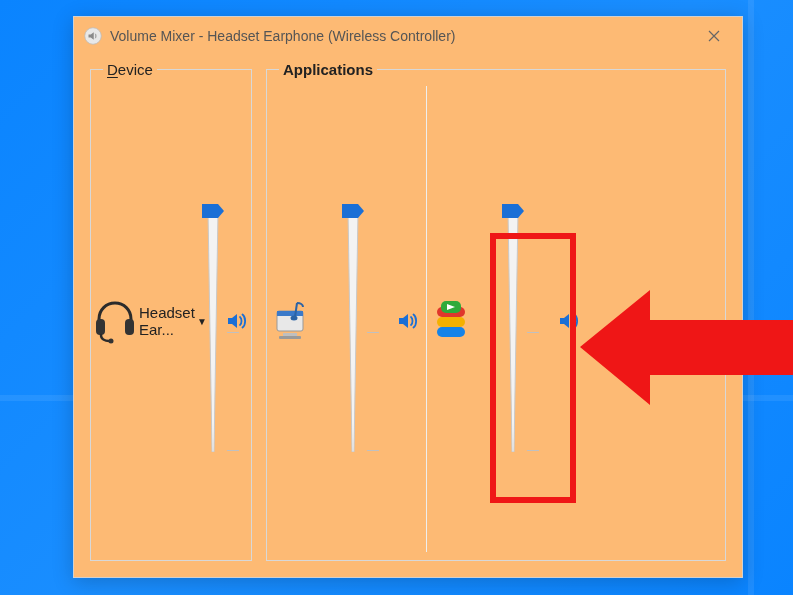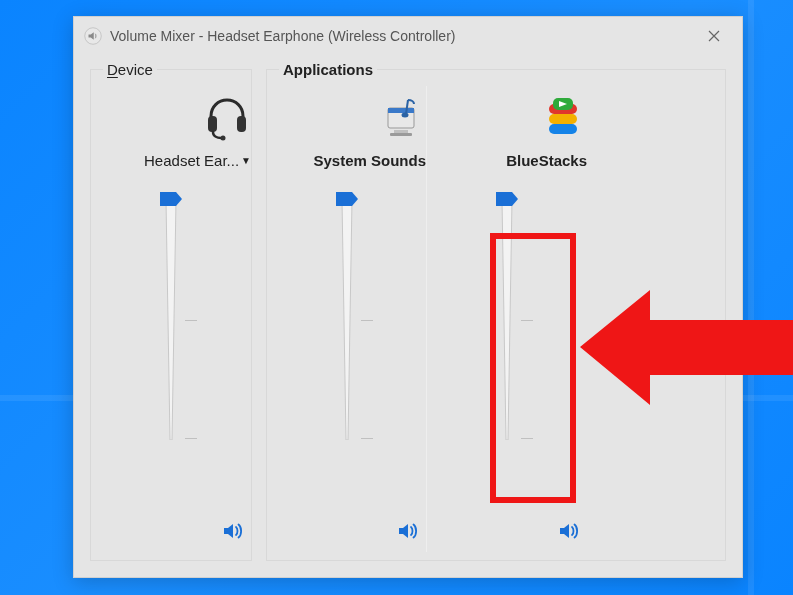--- a/index.html
+++ b/index.html
@@ -12,21 +12,21 @@
   }
   
   .bg-cross-v, .bg-cross-h { position: absolute; background: rgba(255,255,255,0.08); }
   .bg-cross-v { top: 0; bottom: 0; left: 748px; width: 6px; }
   .bg-cross-h { left: 0; right: 0; top: 395px; height: 6px; }
 
   .window {
     position: absolute;
     left: 73px; top: 16px;
     width: 670px; height: 562px;
-    background: #e5e5e5;
+    background: #fdba74;
     border: 1px solid #d0d0d0;
     box-shadow: 0 4px 20px rgba(0,0,0,0.2);
     display: flex;
     flex-direction: column;
   }
   .titlebar {
     height: 38px;
     display: flex;
     align-items: center;
     padding: 0 8px 0 10px;
@@ -64,22 +64,22 @@
   .device-group { width: 160px; }
   .apps-group   { flex: 1; font-weight: bold; }
 
   .channels {
     display: flex;
     height: 100%;
   }
   .channel {
     width: 160px;
     display: flex;
-    flex-direction: column;
-    align-items: flex-end;
+    flex-direction: row;
+    align-items: center;
     border-right: 1px solid #eee;
     padding-top: 4px;
   }
   .device-group .channel { border-right: none; }
   .channel:last-child { border-right: none; }
 
   .ch-icon { height: 56px; display: flex; align-items: center; justify-content: center; }
   .ch-icon svg { width: 48px; height: 48px; }
 
   .ch-label-row {
@@ -218,23 +218,20 @@
             <svg viewBox="0 0 48 48">
               <rect x="10" y="14" width="26" height="20" rx="2" fill="#e8e8e8" stroke="#999"></rect>
               <rect x="10" y="14" width="26" height="5" fill="#3a79c9"></rect>
               <rect x="16" y="36" width="14" height="3" fill="#bfbfbf"></rect>
               <rect x="12" y="39" width="22" height="3" rx="1" fill="#9a9a9a"></rect>
               <path d="M30 6l-2 14" stroke="#2b63a5" stroke-width="2"></path>
               <ellipse cx="27" cy="21" rx="3.5" ry="2.5" fill="#2b63a5"></ellipse>
               <path d="M30 6c4 0 6 2 6 4" stroke="#2b63a5" stroke-width="2" fill="none"></path>
             </svg>
           </div>
-          <div class="ch-label-row">
-            <span>System Sounds</span>
-          </div>
           <div class="slider-area">
             <div class="track-bg">
               <svg viewBox="0 0 12 240" preserveAspectRatio="none">
                 <polygon points="1,0 11,0 7,240 5,240" fill="#f3f3f3" stroke="#c8c8c8" stroke-width="1"></polygon>
               </svg>
               <div class="tick" style="top:120px;"></div>
               <div class="tick" style="top:238px;"></div>
               <div class="thumb">
                 <svg viewBox="0 0 22 14">
                     <polygon points="0,0 16,0 22,7 16,14 0,14" fill="#1a6fd6"></polygon>
@@ -256,23 +253,20 @@
         <div class="channel">
           <div class="ch-icon">
             <svg viewBox="0 0 48 48">
               <rect x="10" y="30" width="28" height="10" rx="5" fill="#1583e8"></rect>
               <rect x="10" y="20" width="28" height="10" rx="5" fill="#f4b000"></rect>
               <rect x="10" y="10" width="28" height="10" rx="5" fill="#e0362c"></rect>
               <rect x="14" y="4" width="20" height="12" rx="5" fill="#2faa3b"></rect>
               <path d="M20 7l8 3-8 3z" fill="#fff"></path>
             </svg>
           </div>
-          <div class="ch-label-row">
-            <span>BlueStacks</span>
-          </div>
           <div class="slider-area">
             <div class="track-bg">
               <svg viewBox="0 0 12 240" preserveAspectRatio="none">
                 <polygon points="1,0 11,0 7,240 5,240" fill="#f3f3f3" stroke="#c8c8c8" stroke-width="1"></polygon>
               </svg>
               <div class="tick" style="top:120px;"></div>
               <div class="tick" style="top:238px;"></div>
               <div class="thumb">
                 <svg viewBox="0 0 22 14">
                     <polygon points="0,0 16,0 22,7 16,14 0,14" fill="#1a6fd6"></polygon>

